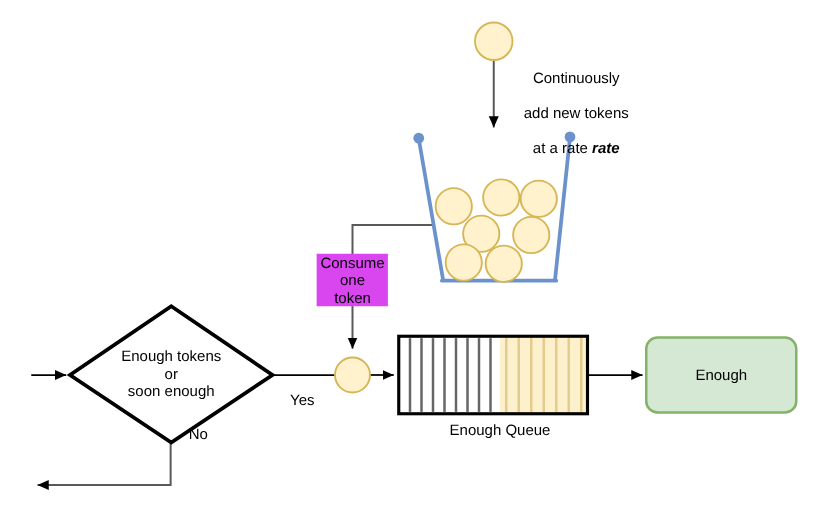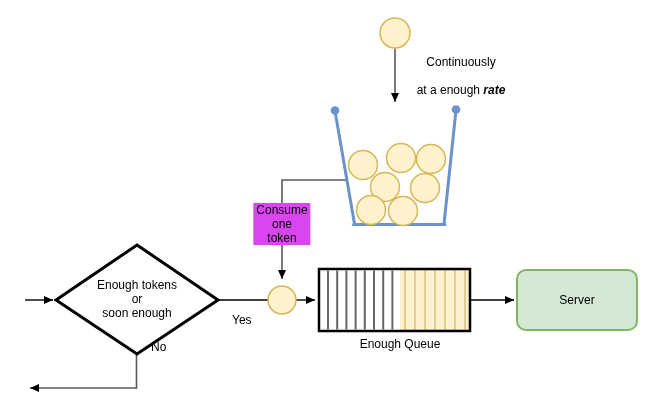--- a/index.html
+++ b/index.html
@@ -96,31 +96,32 @@
       <circle cx="403" cy="211" r="14.5"></circle>
     </g>
 
     <circle cx="395" cy="33" r="15" stroke-width="1.5" fill="#fff2cc" stroke="#d6b656"></circle>
 
     <circle cx="282" cy="300" r="14" stroke-width="1.5" fill="#fff2cc" stroke="#d6b656"></circle>
   </svg>
 
   <div class="lbl centered" style="left:461px;top:41px;">
     <div>Continuously</div>
-    <div><span>at a enough </span><b>rate</b></div>
+    <div>add new tokens</div>
+    <div><span>at a rate </span><b>rate</b></div>
   </div>
 
   <div class="lbl centered bg" style="left:282px;top:203px;">Consume
 one
 token</div>
 
   <div class="lbl centered" style="left:137px;top:278px;">Enough tokens
 or
 soon enough</div>
 
   <div class="lbl" style="left:232px;top:313px;">Yes</div>
 
   <div class="lbl" style="left:151px;top:340px;">No</div>
 
   <div class="lbl centered" style="left:400px;top:337px;">Enough Queue</div>
 
-  <div class="lbl centered" style="left:577px;top:293px;">Server</div>
+  <div class="lbl centered" style="left:577px;top:293px;">Enough</div>
 </div>
 
 </body></html>

